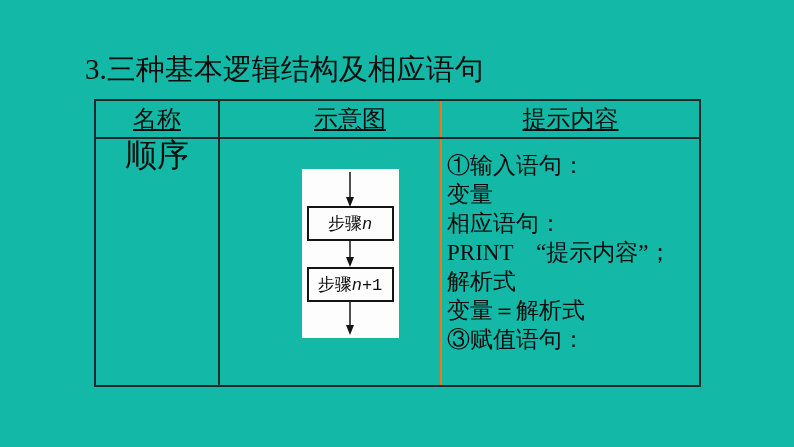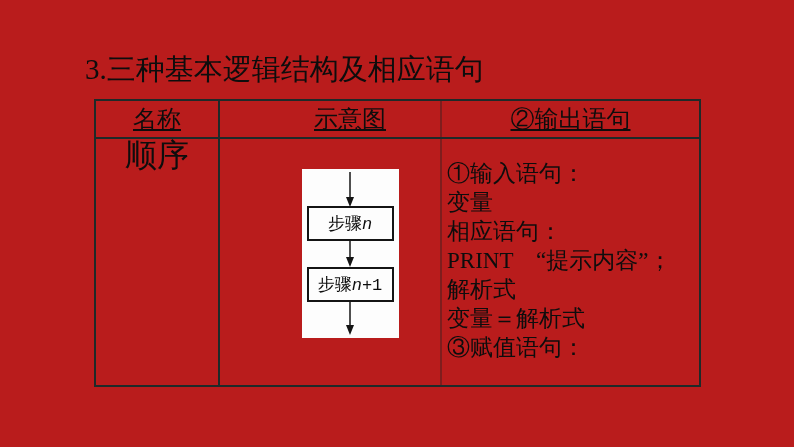--- a/index.html
+++ b/index.html
@@ -1,19 +1,19 @@
 <!DOCTYPE html>
 <html><head>
 <meta charset="utf-8">
 <style>
   html,body { margin:0; padding:0; }
   .page {
     position:relative;
     width:794px; height:447px;
-    background:#b91c1c;
+    background:#14b8a6;
     overflow:hidden;
     font-family:"Liberation Serif","DejaVu Serif",serif;
     color:#0d0d0d;
   }
   .title {
     position:absolute;
     left:85px; top:50px;
     font-size:29px;
     white-space:nowrap;
   }
@@ -27,59 +27,59 @@
   }
   .hrow {
     display:flex;
     height:38px; min-height:38px;
     border-bottom:2px solid #1e2a29;
     box-sizing:border-box;
     text-decoration:underline;
   }
   .brow { display:flex; flex:1; }
   .c1 { width:124px; min-width:124px; border-right:2px solid #1e2a29; box-sizing:border-box; }
-  .c2 { width:222px; min-width:222px; border-right:2px solid #7f1d1d; box-sizing:border-box;padding-left:40px; }
+  .c2 { width:222px; min-width:222px; border-right:2px solid #f97316; box-sizing:border-box;padding-left:40px; }
   .c3 { flex:1; }
   .hcell {
     display:flex; align-items:center; justify-content:center;
     font-size:24px;
   }
   .namecell {
     display:flex; flex-direction:column;
     align-items:center; justify-content:space-between;
     font-size:32px; line-height:33px;
   }
   .diagcell {
     display:flex; justify-content:center; align-items:flex-start;font-family:Liberation Mono, monospace;
   }
   .diagram-box {
     margin-top:30px;
     width:97px; height:169px;
     background:#fdfdfd;
   }
   .stmtcell {
-    padding:20px 2px 0 5px;
+    padding:12px 2px 0 5px;
     font-size:23px; line-height:29px;
     white-space:nowrap;
   }
   .stmt-line { height:29px; }
 </style>
 </head>
 <body>
 
 <div class="page">
 
   <div class="title">3.三种基本逻辑结构及相应语句</div>
 
   <div class="table">
 
     <div class="hrow">
       <div class="c1 hcell">名称</div>
       <div class="c2 hcell">示意图</div>
-      <div class="c3 hcell">②输出语句</div>
+      <div class="c3 hcell">提示内容</div>
     </div>
 
     <div class="brow">
 
       <div class="c1 namecell">
         <div>顺序</div>
       </div>
 
       <div class="c2 diagcell">
         <div class="diagram-box">

